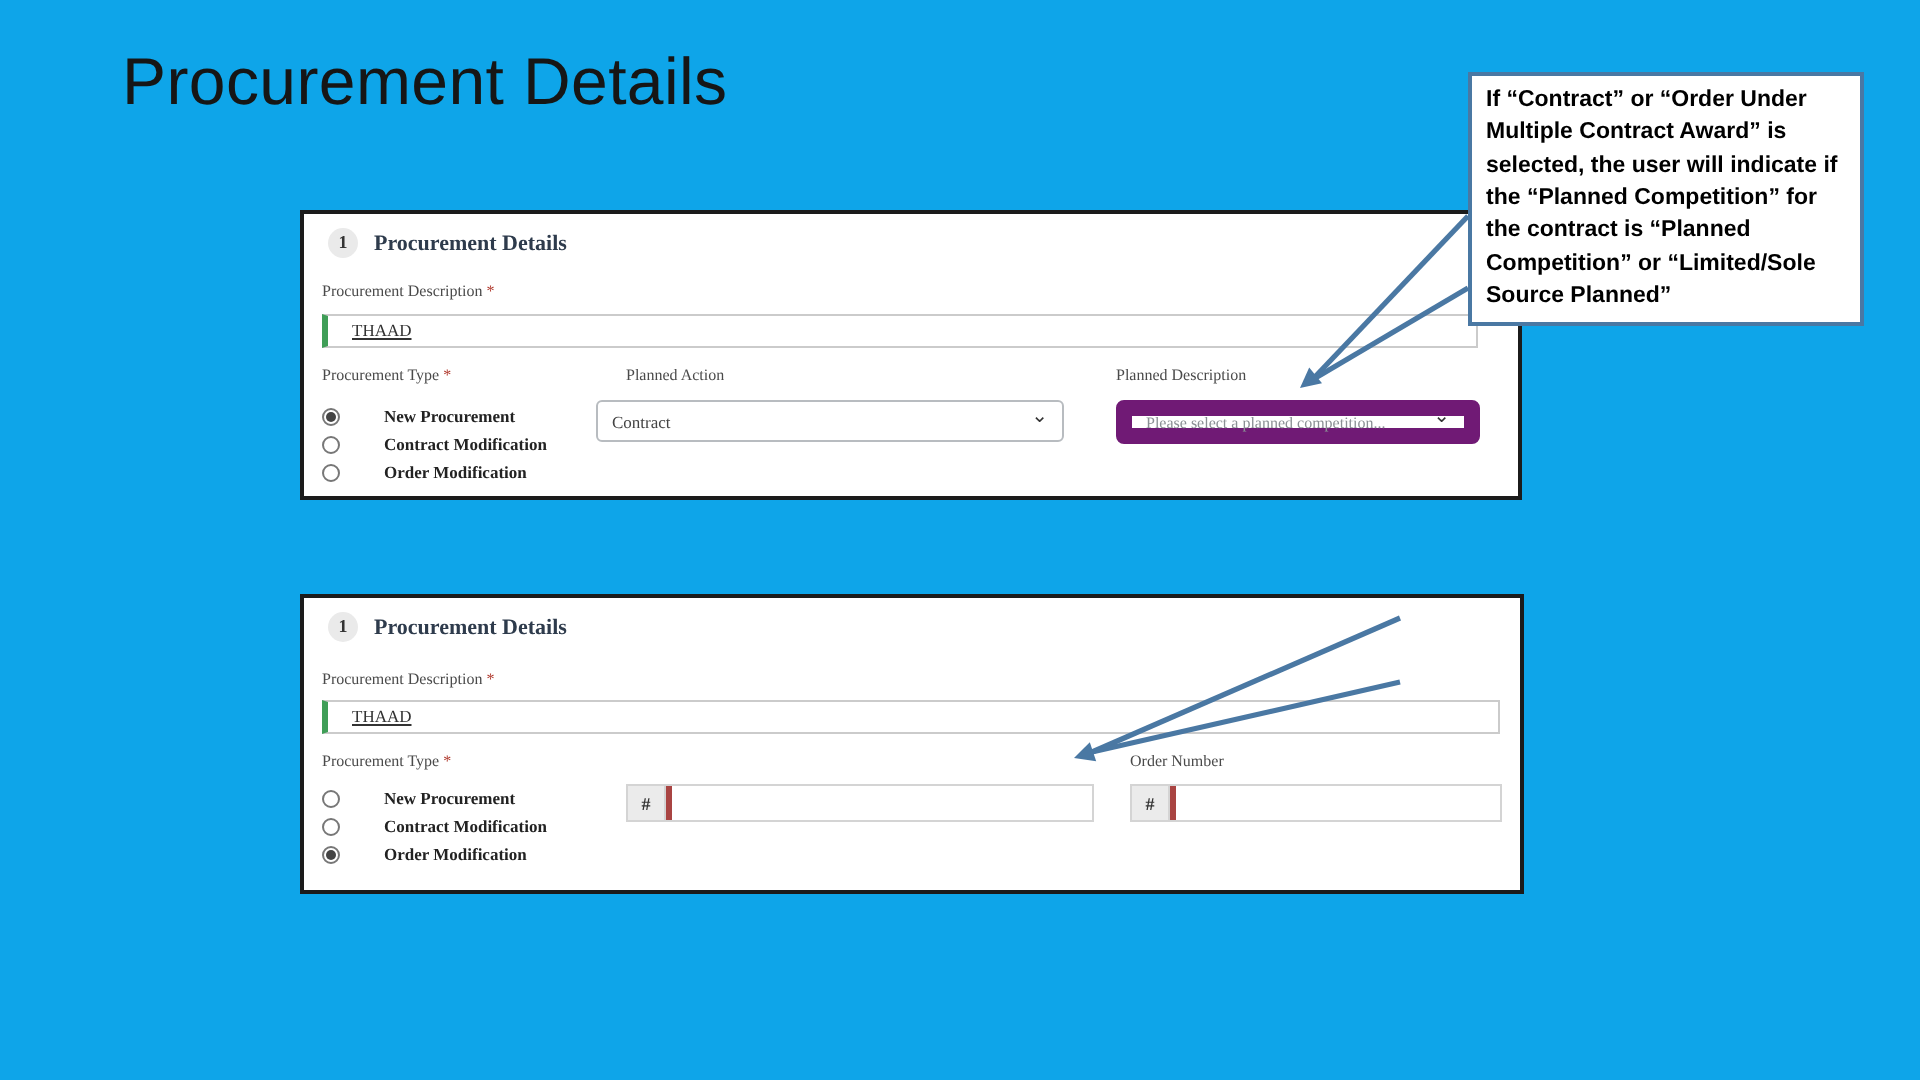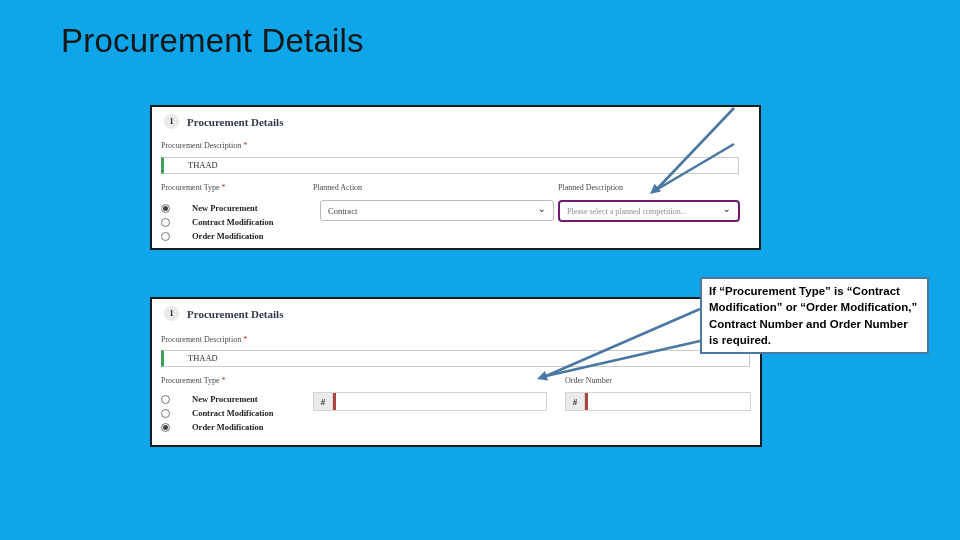--- a/index.html
+++ b/index.html
@@ -14,30 +14,30 @@
   .shot1{left:150px;top:105px;width:611px;height:145px;}
   .shot2{left:150px;top:297px;width:612px;height:150px;}
   .form-header{position:absolute;left:12px;top:7px;display:flex;align-items:center;gap:8px;}
   .step-circle{width:15px;height:15px;border-radius:50%;background:#eaeaea;color:#333;
                font-size:9px;font-weight:bold;text-align:center;line-height:15px;}
   .form-title{font-size:11px;font-weight:bold;color:#2e3b4c;}
   .field-label{position:absolute;font-size:8px;color:#4a4a4a;white-space:nowrap;}
   .req{color:#b03a2e;margin-left:2px;}
   .text-input{position:absolute;height:17px;background:#fff;border:1px solid #cbcbcb;
               border-left:3px solid #3f9e57;box-sizing:border-box;font-size:8.5px;color:#333;
-              padding-left:24px;line-height:14px;}
+              padding-left:12px;line-height:14px;text-decoration:underline;}
   .radio-row{position:absolute;display:flex;align-items:center;gap:22px;white-space:nowrap;}
   .radio{width:7px;height:7px;border:1px solid #777;border-radius:50%;background:#fff;
          position:relative;flex:0 0 auto;}
   .radio.selected::after{content:"";position:absolute;inset:1px;background:#444;border-radius:50%;}
   .radio-label{font-size:8.5px;font-weight:bold;color:#222;}
   .select{position:absolute;box-sizing:border-box;border:1px solid #b8bcc0;border-radius:3px;
           background:#fff;display:flex;align-items:center;padding:0 7px;font-size:8.5px;color:#444;}
   .select .chev{margin-left:auto;color:#333;font-size:10px;line-height:1;transform:translateY(-2px);}
-  .select.teal{border:2px solid #701a75;border-radius:4px;align-items:center;}
+  .select.teal{border:8px solid #701a75;border-radius:4px;align-items:center;}
   .select .placeholder{color:#8a8f94;font-size:8px;}
   .prefix-input{position:absolute;box-sizing:border-box;height:19px;display:flex;align-items:stretch;
                 border:1px solid #d4d4d4;background:#fff;}
   .prefix-box{flex:0 0 18px;background:#ebebeb;border-right:1px solid #d4d4d4;color:#333;
               font-size:9px;font-weight:bold;display:flex;align-items:center;justify-content:center;}
   .req-bar{flex:0 0 3px;background:#a94442;}
   .prefix-field{flex:1;background:#fff;}
 
   
   .callout{position:absolute;box-sizing:border-box;background:#fff;border:2.5px solid #4a78a3;
@@ -92,21 +92,21 @@
     </div>
     <div class="radio-row" style="left:9px;top:110px">
       <span class="radio"></span>
       <span class="radio-label">Contract Modification</span>
     </div>
     <div class="radio-row" style="left:9px;top:124px">
       <span class="radio"></span>
       <span class="radio-label">Order Modification</span>
     </div>
 
-    <div class="select" style="left:168px;top:93px;width:234px;height:21px">
+    <div class="select" style="left:146px;top:93px;width:234px;height:21px">
       <span>Contract</span>
       <span class="chev">⌄</span>
     </div>
     <div class="select teal" style="left:406px;top:93px;width:182px;height:22px">
       <span class="placeholder">Please select a planned competition...</span>
       <span class="chev">⌄</span>
     </div>
   </div>
 
   <div class="shot shot2">
@@ -146,17 +146,17 @@
       <span class="req-bar"></span>
       <span class="prefix-field"></span>
     </div>
     <div class="prefix-input" style="left:413px;top:93px;width:186px">
       <span class="prefix-box">#</span>
       <span class="req-bar"></span>
       <span class="prefix-field"></span>
     </div>
   </div>
 
-  <div class="callout callout2">
-    <span>If “Procurement Type” is “Contract Modification” or “Order Modification,” Contract Number and Order Number is required.</span>
+  <div class="callout callout1">
+    <span>If “Contract” or “Order Under Multiple Contract Award” is selected, the user will indicate if the “Planned Competition” for the contract is “Planned Competition” or “Limited/Sole Source Planned”</span>
   </div>
 
 </div>
 
 </body></html>

